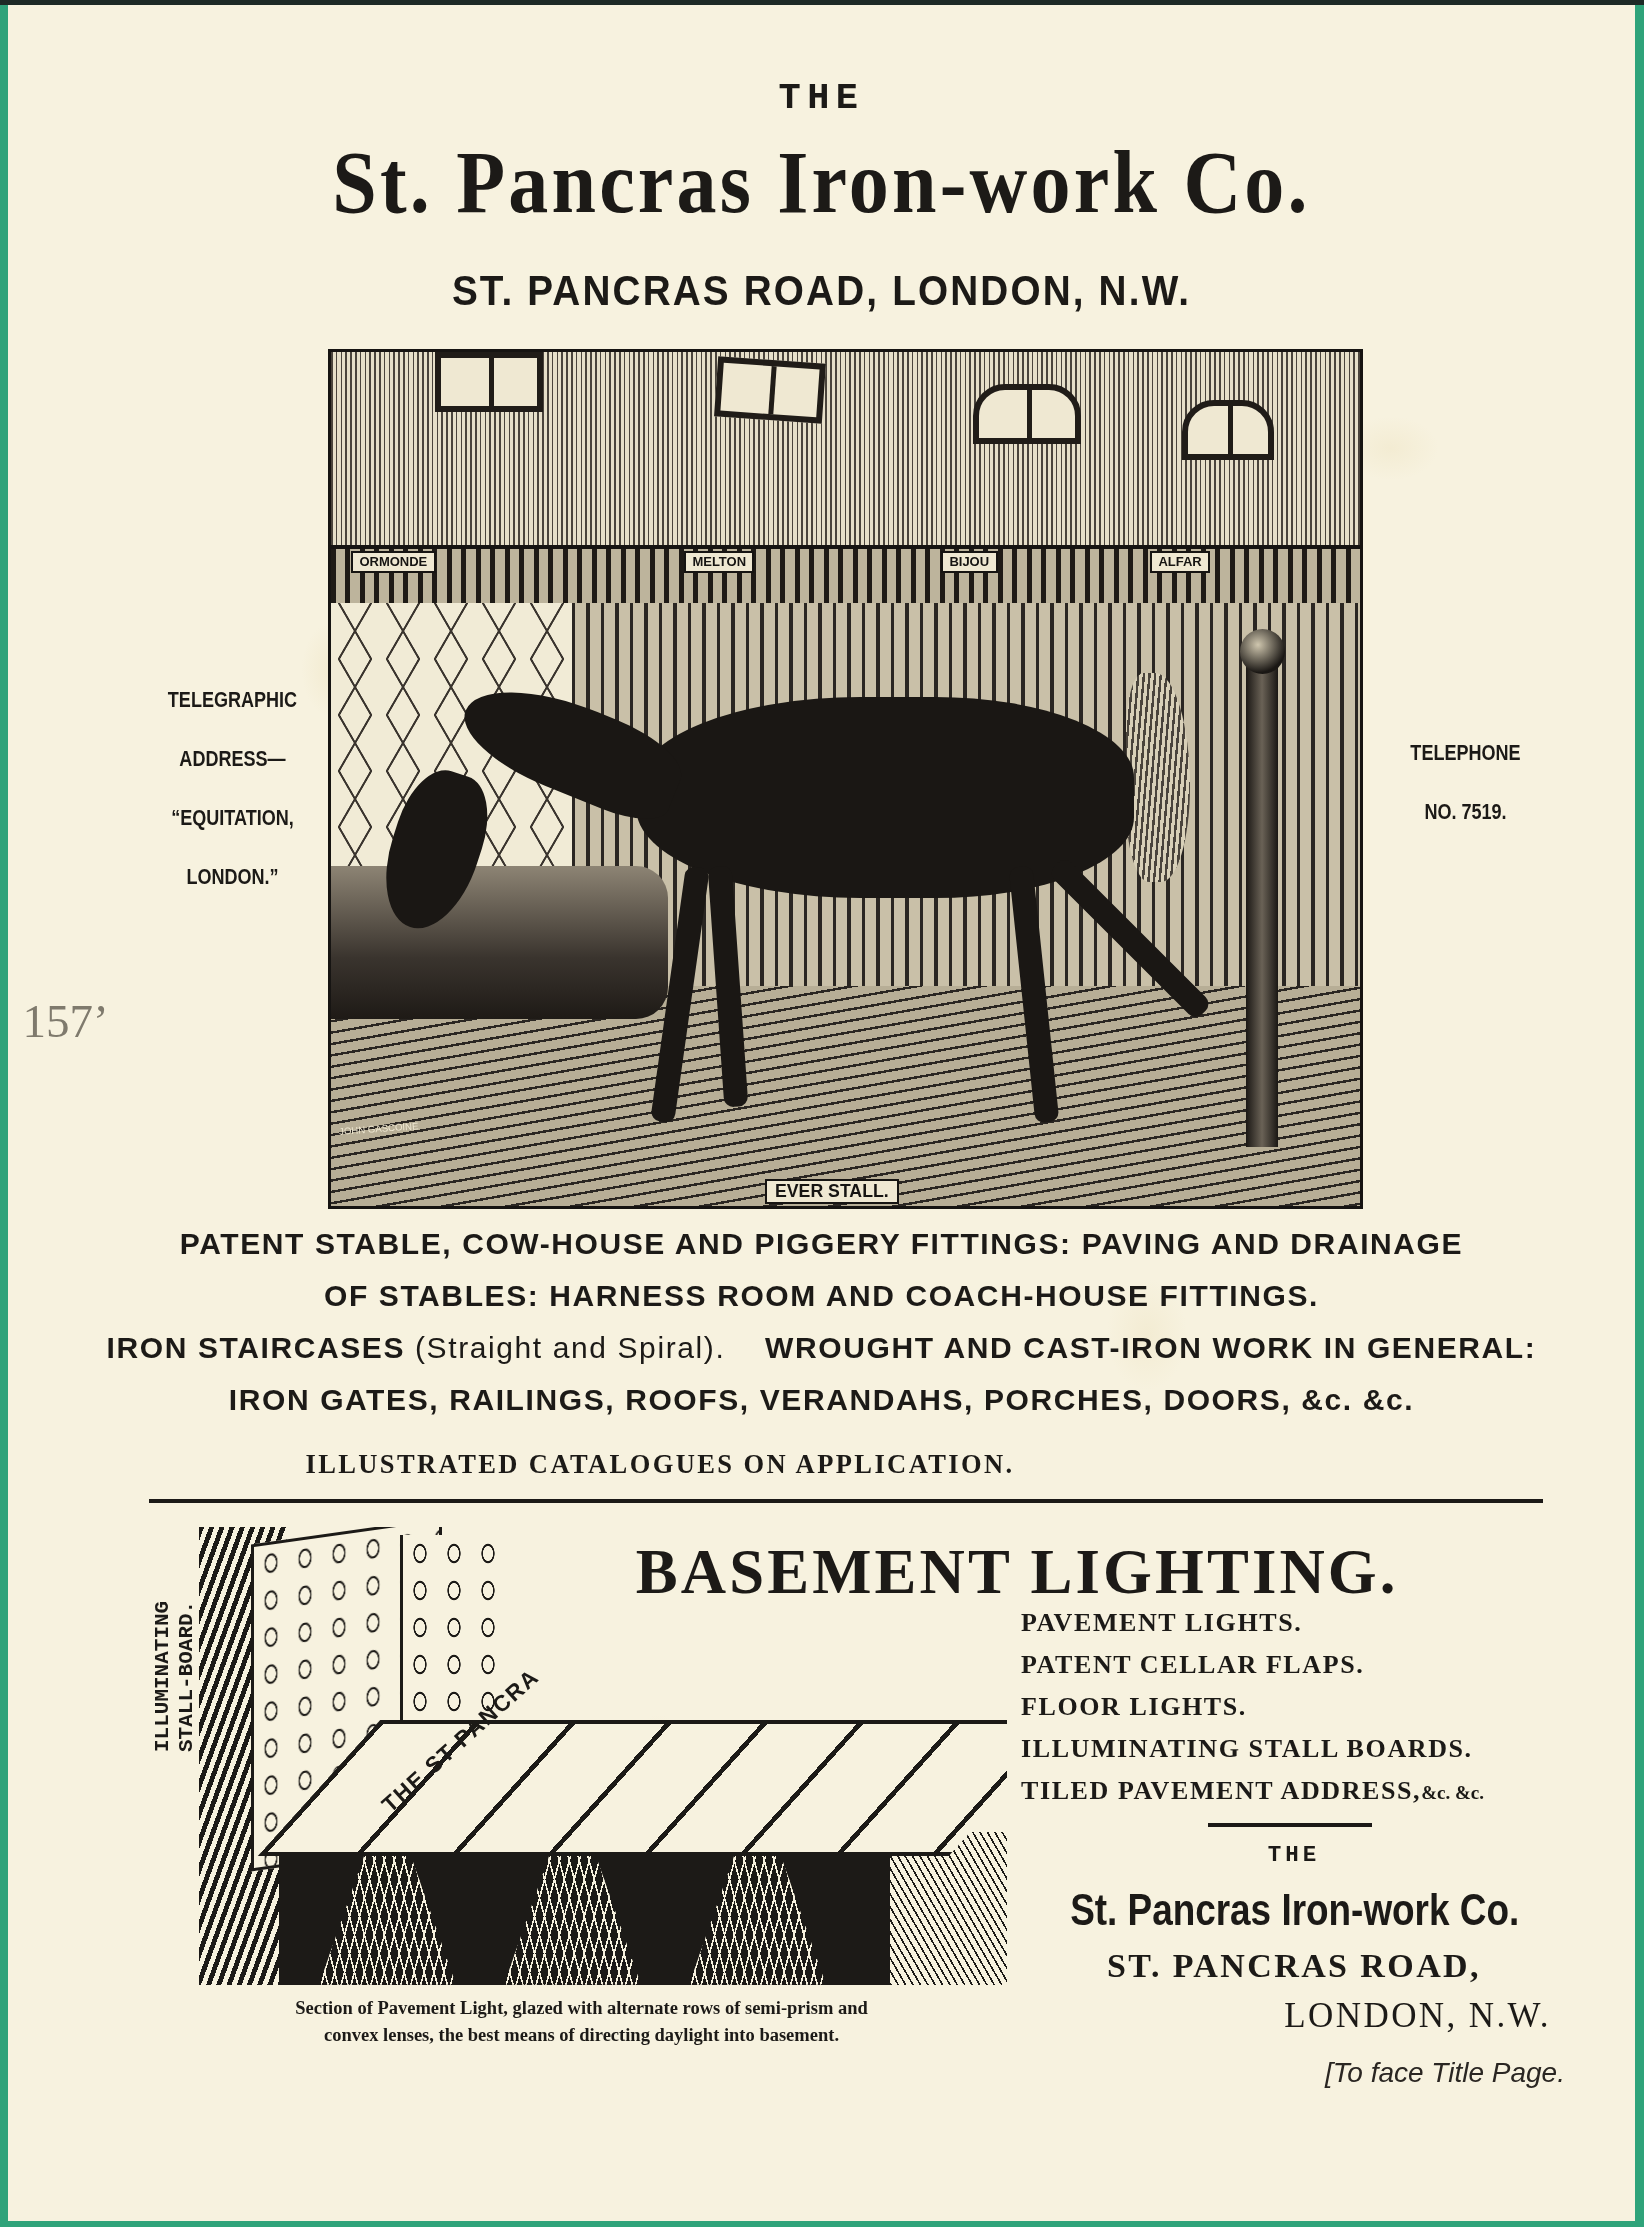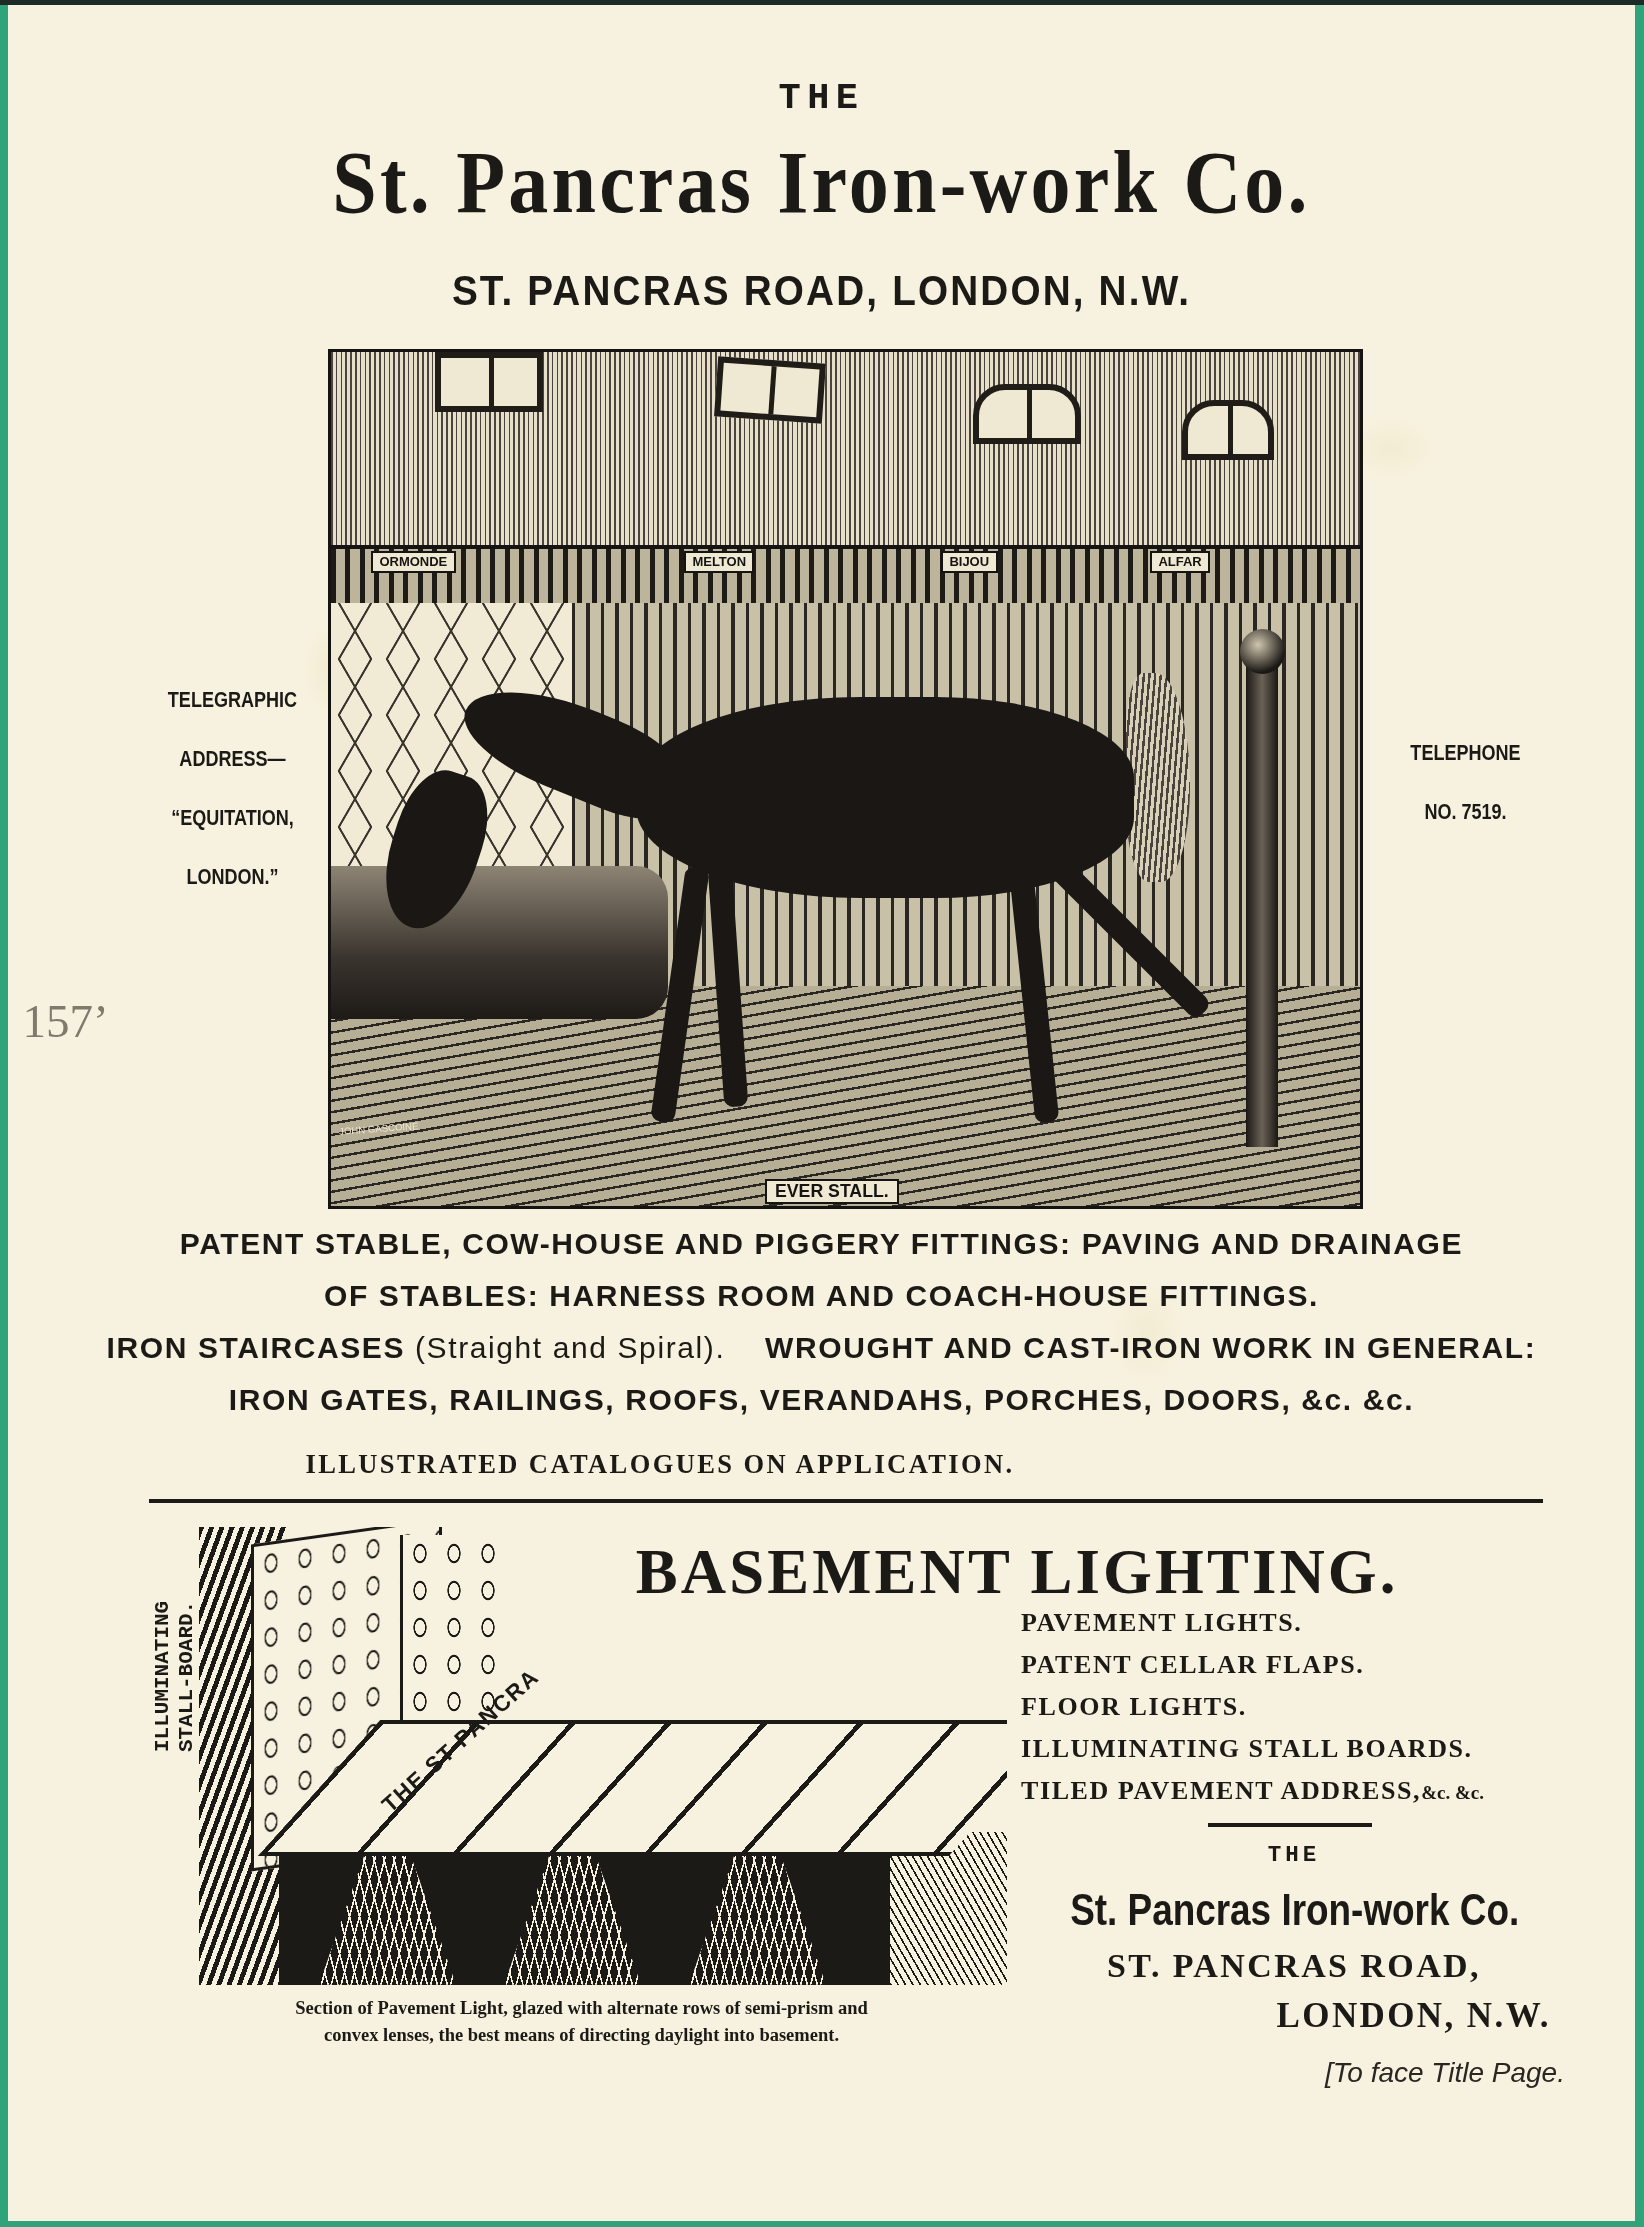--- a/index.html
+++ b/index.html
@@ -93,21 +93,21 @@
 
   .basement-title { left: 620px; top: 1530px; font-family: "Liberation Serif", serif; font-weight: bold; font-size: 64px; letter-spacing: 3.2px; transform: scaleX(0.98); white-space: nowrap; }
   .lighting-list { left: 1013px; top: 1603px; font-family: "Liberation Serif", serif; font-weight: bold; font-size: 26px; letter-spacing: 1.6px; }
   .lighting-list div { height: 42px; white-space: nowrap; }
   .lighting-list .small { font-size: 19px; letter-spacing: 0; }
 
   .short-rule { left: 1200px; top: 1818px; width: 164px; height: 4px; background: #1c1a17; }
   .the-small { left: 1013px; width: 546px; top: 1837px; font-family: "Liberation Mono", monospace; font-weight: bold; font-size: 22.5px; letter-spacing: 4px; }
   .company-small { left: 1013px; width: 546px; top: 1879px; font-family: "Liberation Sans", sans-serif; font-weight: bold; font-size: 45px; transform: scaleX(0.82); white-space: nowrap; }
   .road-small { left: 1013px; width: 546px; top: 1942px; font-family: "Liberation Serif", serif; font-weight: bold; font-size: 34px; letter-spacing: 2.4px; }
-  .london-small { left: 1013px; width: 530px; top: 1991px; text-align: right; font-family: "Liberation Serif", serif; font-weight: bold; font-size: 35px; letter-spacing: 2.4px; }
+  .london-small { left: 1013px; width: 530px; top: 1991px; text-align: right; font-family: "Liberation Serif", serif; font-weight: normal; font-size: 35px; letter-spacing: 2.4px; }
   .face-note { left: 1317px; top: 2052px; font-family: Liberation Sans, sans-serif; font-style: italic; font-size: 28px; color: #2a2622; }
 </style>
 </head>
 <body>
 
 <div class="topline"></div>
 <div class="page">
 
   <div class="abs center ink the-top">THE</div>
   <div class="abs center ink company-title">St. Pancras Iron-work Co.</div>
@@ -125,21 +125,21 @@
     <div>NO. 7519.</div>
   </div>
 
   <div class="abs engraving">
     <div class="eng-ceiling"></div>
     <div class="window" style="left:104px; top:0px;"></div>
     <div class="window" style="left:385px; top:8px; transform:rotate(4deg);"></div>
     <div class="window" style="left:642px; top:32px; border-radius:32px 32px 0 0;"></div>
     <div class="window" style="left:851px; top:48px; border-radius:32px 32px 0 0; width:80px;"></div>
     <div class="rail"></div>
-    <div class="nameplate" style="left:40px;">ORMONDE</div>
+    <div class="nameplate" style="left:20px;">ORMONDE</div>
     <div class="nameplate" style="left:353px;">MELTON</div>
     <div class="nameplate" style="left:610px;">BIJOU</div>
     <div class="nameplate" style="left:819px;">ALFAR</div>
     <div class="tiles"></div>
     <div class="stall-panel"></div>
     <div class="floor"></div>
     <div class="manger"></div>
     <div class="tail"></div>
     <div class="horse-body"></div>
     <div class="horse-neck"></div>

